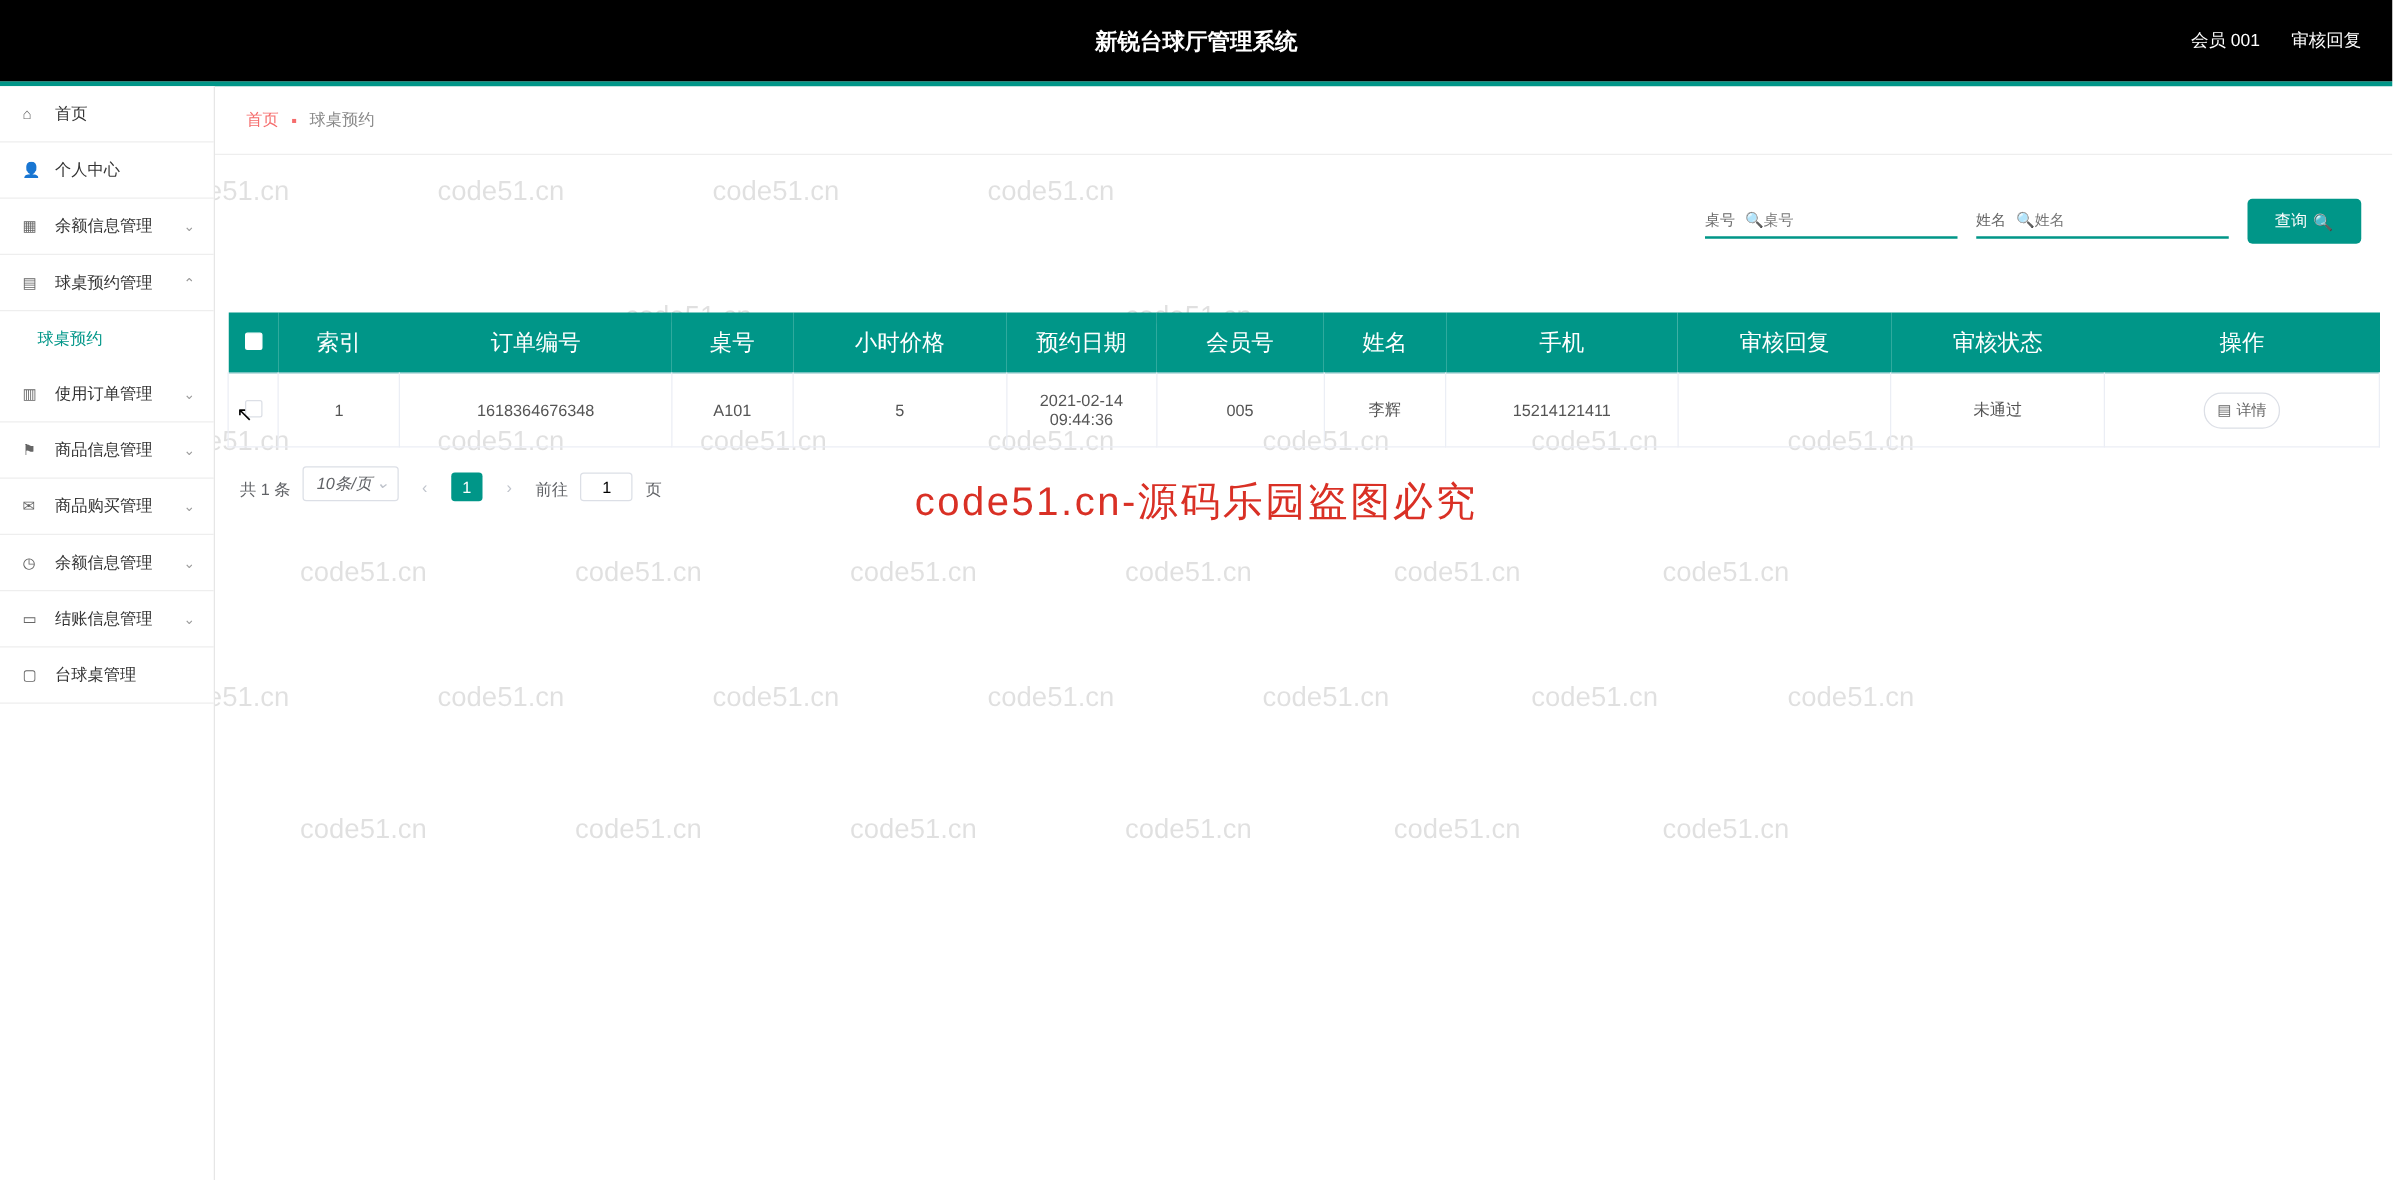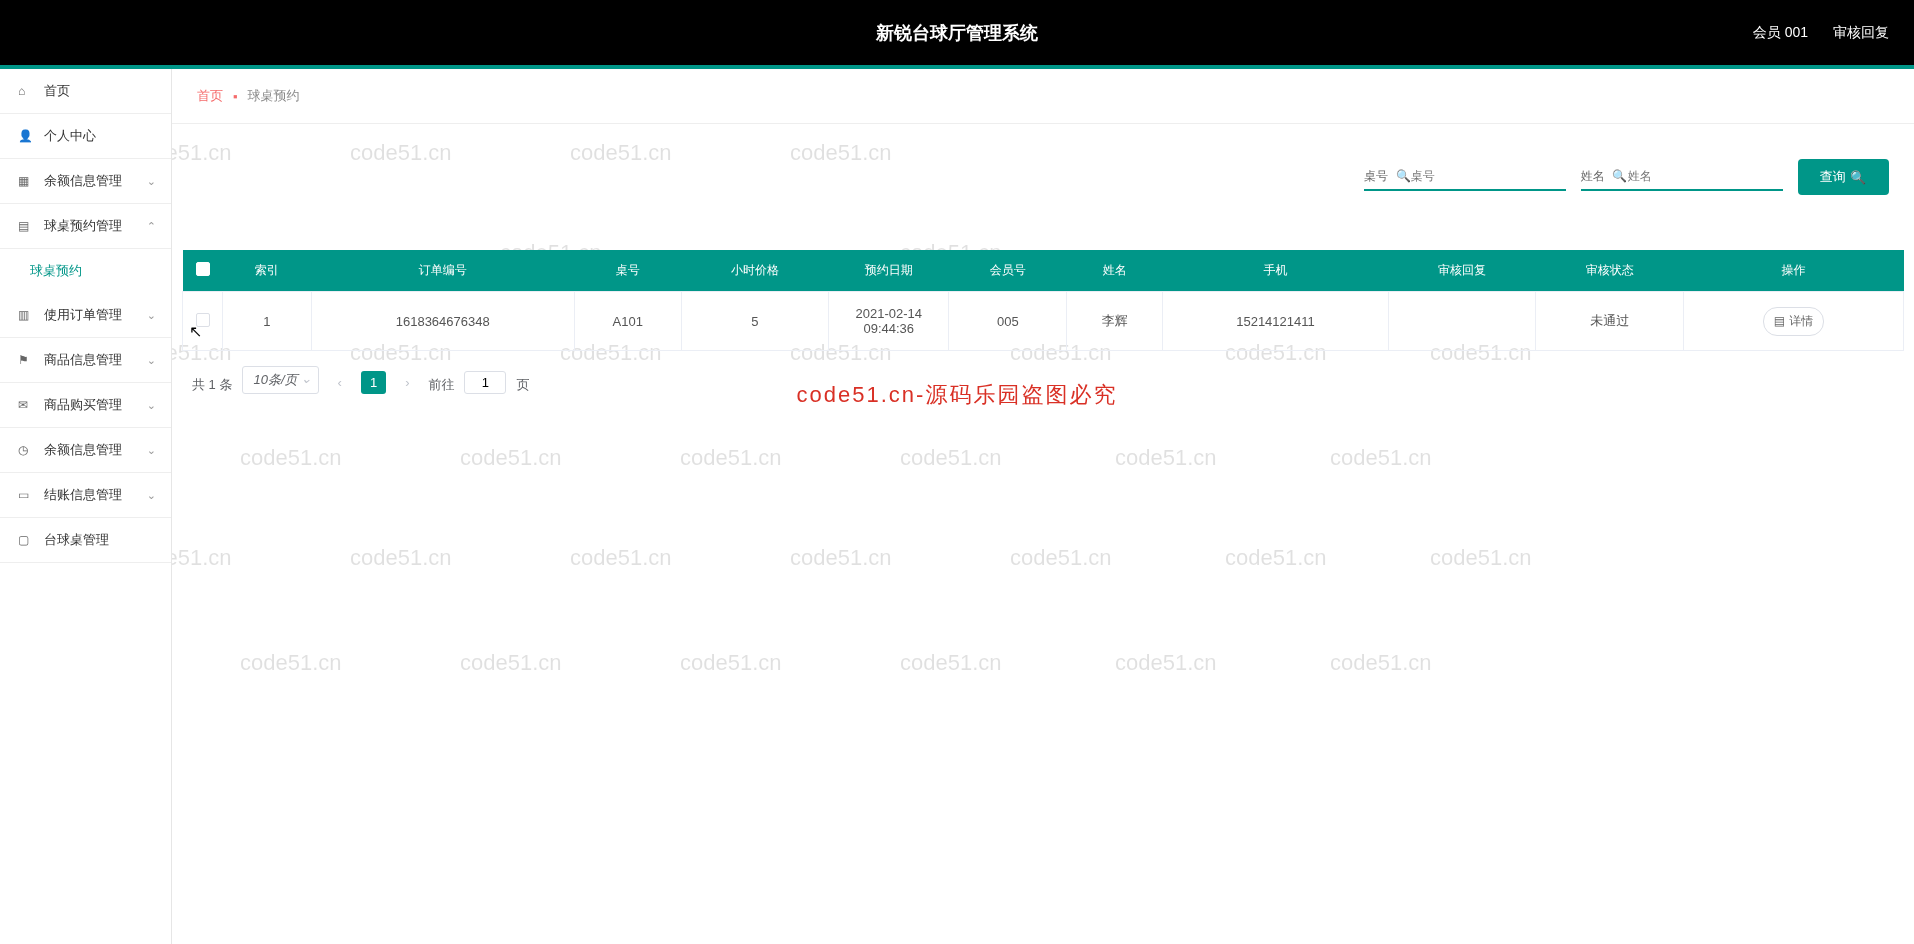--- a/index.html
+++ b/index.html
@@ -37,37 +37,37 @@
     .search-group { display: flex; align-items: center; border-bottom: 2px solid #009688; padding: 4px 0; min-width: 190px; }
     .search-group label { color: #666; font-size: 12px; margin-right: 8px; }
     .search-group input { border: none; outline: none; font-size: 12px; flex: 1; }
     .search-group .si { color: #ccc; font-size: 12px; }
     .query-btn { background: #009688; color: #fff; border: none; padding: 9px 22px; border-radius: 4px; font-size: 13px; cursor: pointer; display: flex; align-items: center; gap: 5px; }
 
     
     .table-wrap { padding: 40px 10px 0 10px; }
     table { width: 100%; border-collapse: collapse; }
     thead { background: #009688; color: #fff; }
-    th { padding: 12px 6px; font-size: 12px; font-weight: normal; text-align: center; }
+    th { padding: 12px 6px; font-size: 18px; font-weight: normal; text-align: center; }
     td { padding: 14px 6px; font-size: 13px; text-align: center; color: #555; border: 1px solid #ebeef5; }
     th.chk, td.chk { width: 40px; }
     .chkbox { width: 14px; height: 14px; border: 1px solid #dcdfe6; display: inline-block; background: #fff; border-radius: 2px; }
     thead .chkbox { border-color: #fff; }
     .detail-btn { border: 1px solid #dcdfe6; background: #fff; padding: 5px 10px; border-radius: 14px; font-size: 12px; color: #666; cursor: pointer; display: inline-flex; align-items: center; gap: 4px; }
 
     
     .pagination { display: flex; align-items: flex-end; gap: 10px; padding: 15px 10px; font-size: 13px; color: #606266; }
     .page-select { border: 1px solid #dcdfe6; border-radius: 3px; padding: 4px 20px 4px 10px; font-size: 13px; position: relative; cursor: pointer; font-style: italic; }
     .page-btn { padding: 4px 9px; color: #303133; cursor: pointer; border-radius: 3px; font-size: 13px; }
     .page-btn.active { background: #009688; color: #fff; }
     .page-btn.disabled { color: #c0c4cc; }
     .page-input { width: 42px; border: 1px solid #dcdfe6; border-radius: 3px; padding: 3px; text-align: center; font-size: 13px; }
 
     
-    .watermark { position: absolute; top: 380px; left: 0; width: 100%; text-align: center; font-size: 22px; color: #d93025; font-weight: 500; pointer-events: none; letter-spacing: 2px; }
+    .watermark { position: absolute; top: 380px; left: 0; width: 100%; text-align: center; font-size: 32px; color: #d93025; font-weight: 500; pointer-events: none; letter-spacing: 2px; }
     .wm-bg { position: absolute; inset: 0; pointer-events: none; z-index: -1; }
     .wm-bg span { position: absolute; color: rgba(0,0,0,0.12); font-size: 22px; font-family: Arial; }
 
     
     .cursor { position: absolute; top: 322px; left: 189px; font-size: 16px; pointer-events: none; }
   </style>
 </head>
 <body>
 
 <div class="wm-bg">

